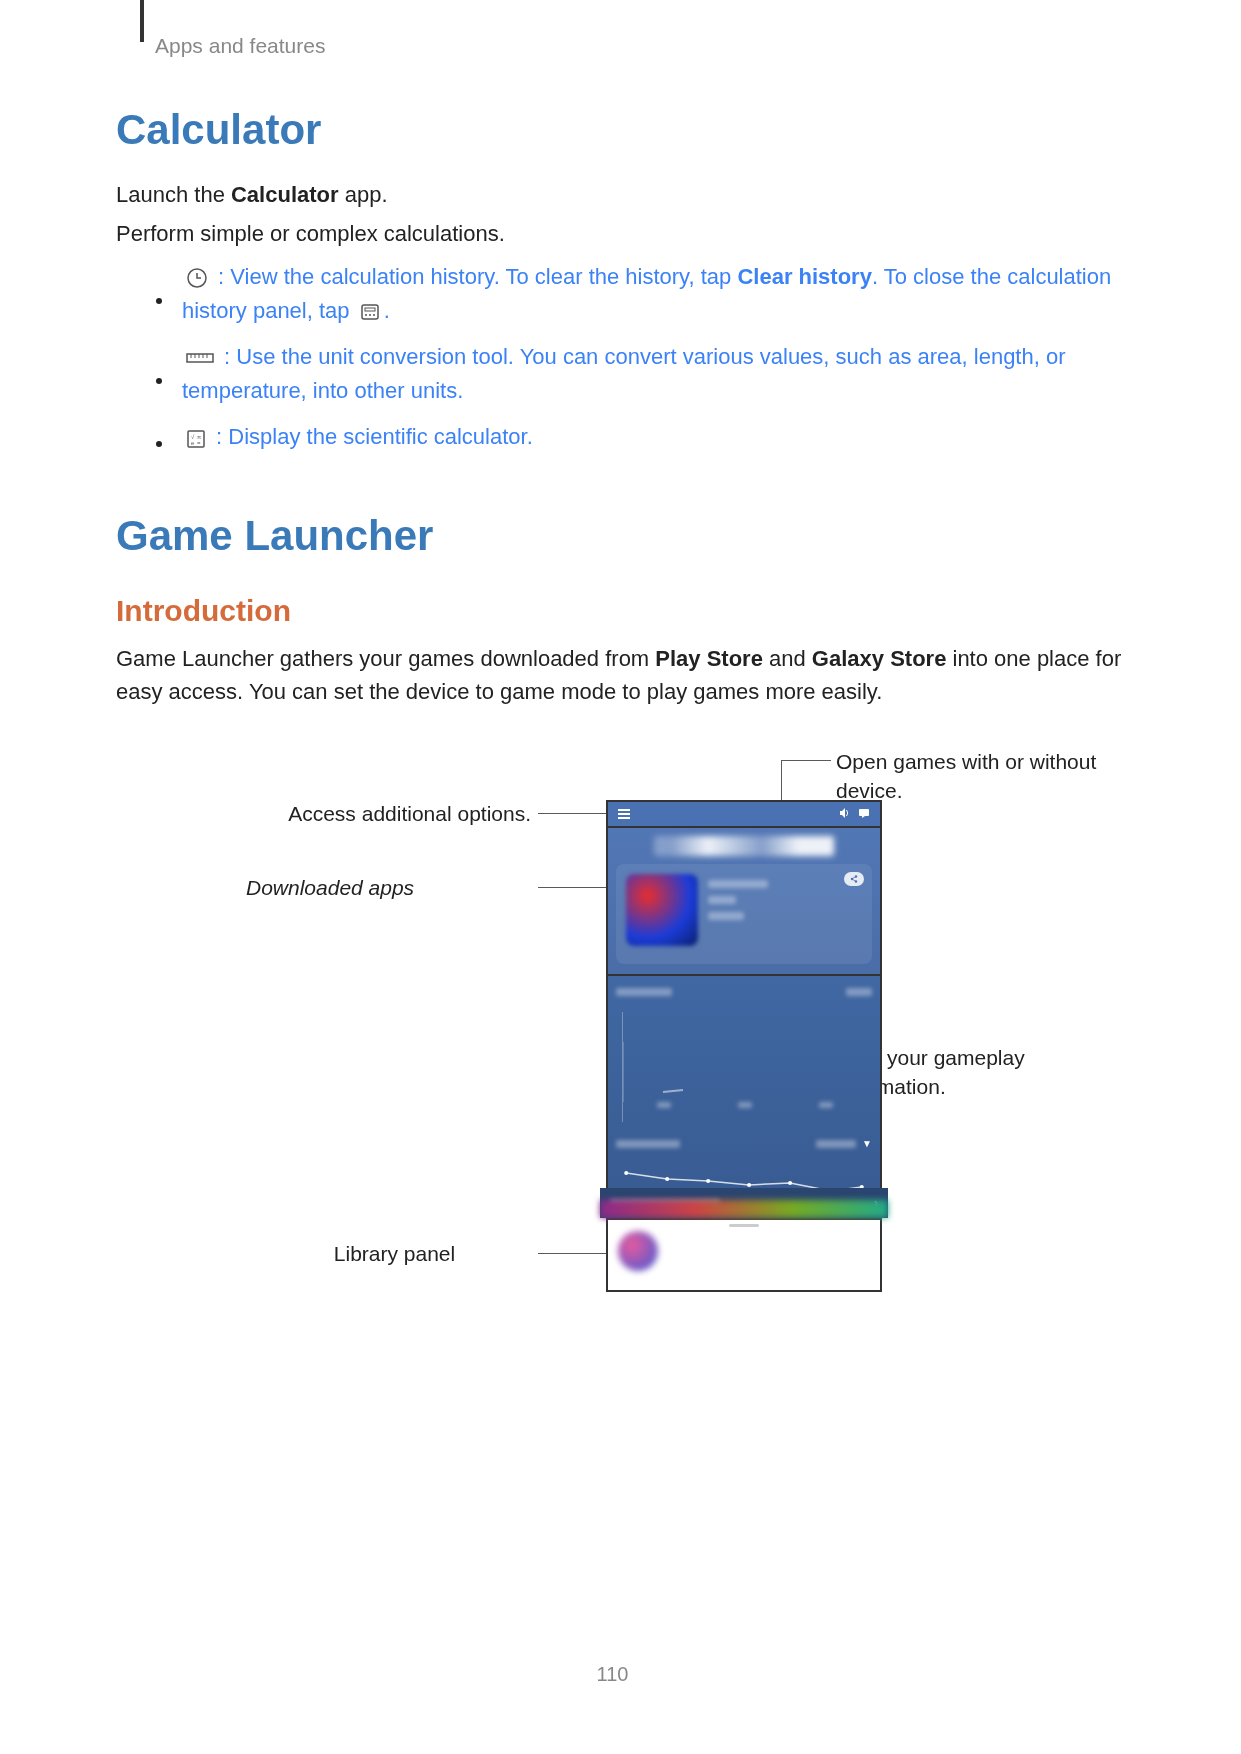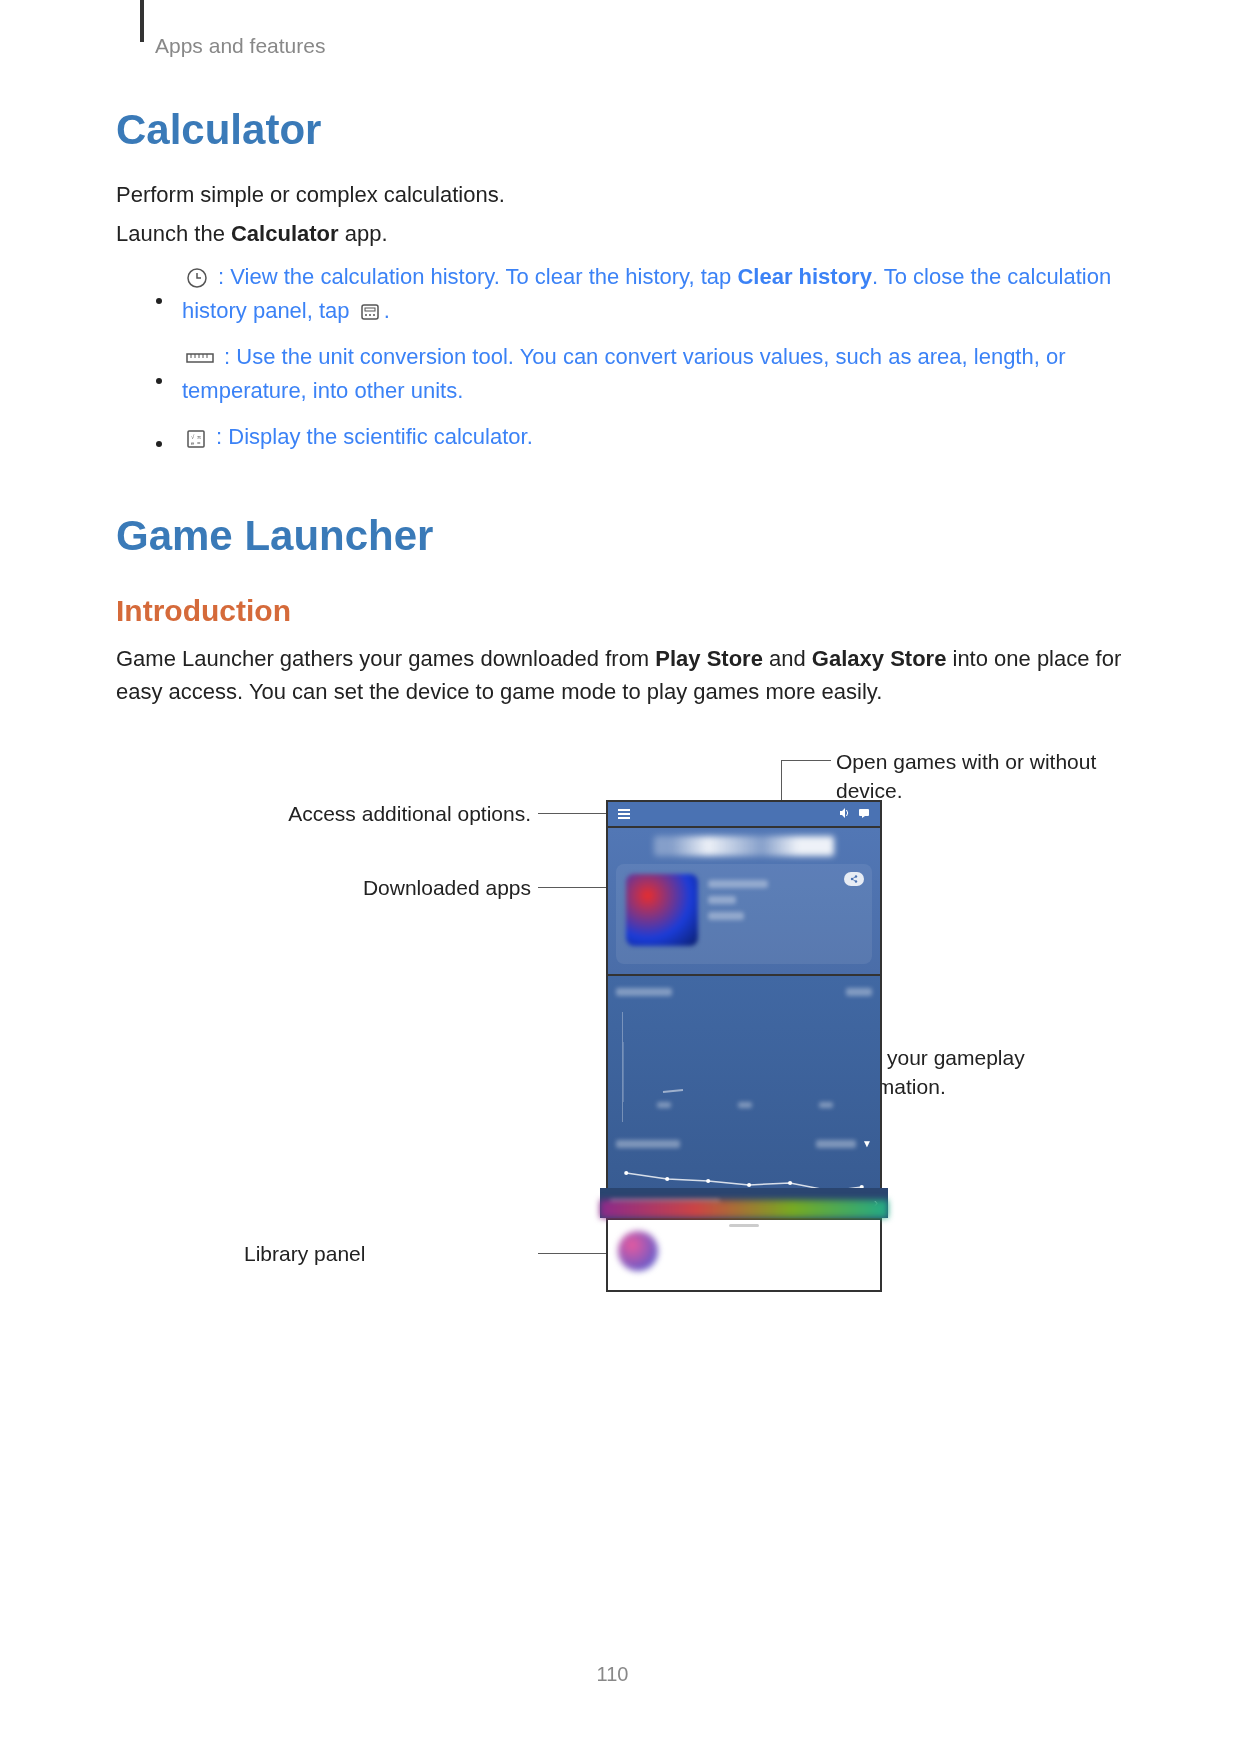--- a/index.html
+++ b/index.html
@@ -300,25 +300,25 @@
 <body>
 
 <div class="page-margin-mark"></div>
 
 <div class="header-area">Apps and features</div>
 
 <div class="content">
 
   <h1 class="h1">Calculator</h1>
 
-  <p class="body-text">Perform simple or complex calculations.</p>
-
   <p class="body-text">
     <span>Launch the </span><span class="bold">Calculator</span><span> app.</span>
   </p>
+
+  <p class="body-text">Perform simple or complex calculations.</p>
 
   <div class="bullet-list">
 
     <div class="bullet-item">
       <span class="bullet-dot"></span>
       <div class="bullet-content">
         <span class="inline-icon">
           <svg width="22" height="22" viewBox="0 0 22 22">
             <circle cx="11" cy="11" r="9" fill="none" stroke="#555" stroke-width="1.5"></circle>
             <path d="M11 6 L11 11 L15 11" fill="none" stroke="#555" stroke-width="1.5"></path>
@@ -379,27 +379,27 @@
 
     <div class="figure-area">
 
       <div class="callout" style="left:720px; top:0; width:300px;">Open games with or without device.</div>
       <div class="callout-line" style="left:665px; top:12px; width:50px; height:1px;"></div>
       <div class="callout-line" style="left:665px; top:12px; width:1px; height:54px;"></div>
 
       <div class="callout" style="left:130px; top:52px; text-align:right; width:285px;">Access additional options.</div>
       <div class="callout-line" style="left:422px; top:65px; width:68px; height:1px;"></div>
 
-      <div class="callout" style="left:130px; top:126px; text-align:right; width:285px;">Downloaded apps</div>
+      <div class="callout" style="left:130px; top:126px; text-align:left; width:285px;font-style:italic;">Downloaded apps</div>
       <div class="callout-line" style="left:422px; top:139px; width:68px; height:1px;"></div>
 
       <div class="callout" style="left:720px; top:296px; width:240px;">View your gameplay information.</div>
       <div class="callout-line" style="left:688px; top:308px; width:26px; height:1px;"></div>
 
-      <div class="callout" style="left:128px; top:492px; text-align:left; width:285px;">Library panel</div>
+      <div class="callout" style="left:136px; top:492px; text-align:center; width:285px;">Library panel</div>
       <div class="callout-line" style="left:422px; top:505px; width:68px; height:1px;"></div>
 
       <div class="phone-screen">
         <div class="phone-topbar">
           <div class="topbar-left">
             <div class="hamburger-line">
               <span></span>
                 <span></span>
                 <span></span>
             </div>

